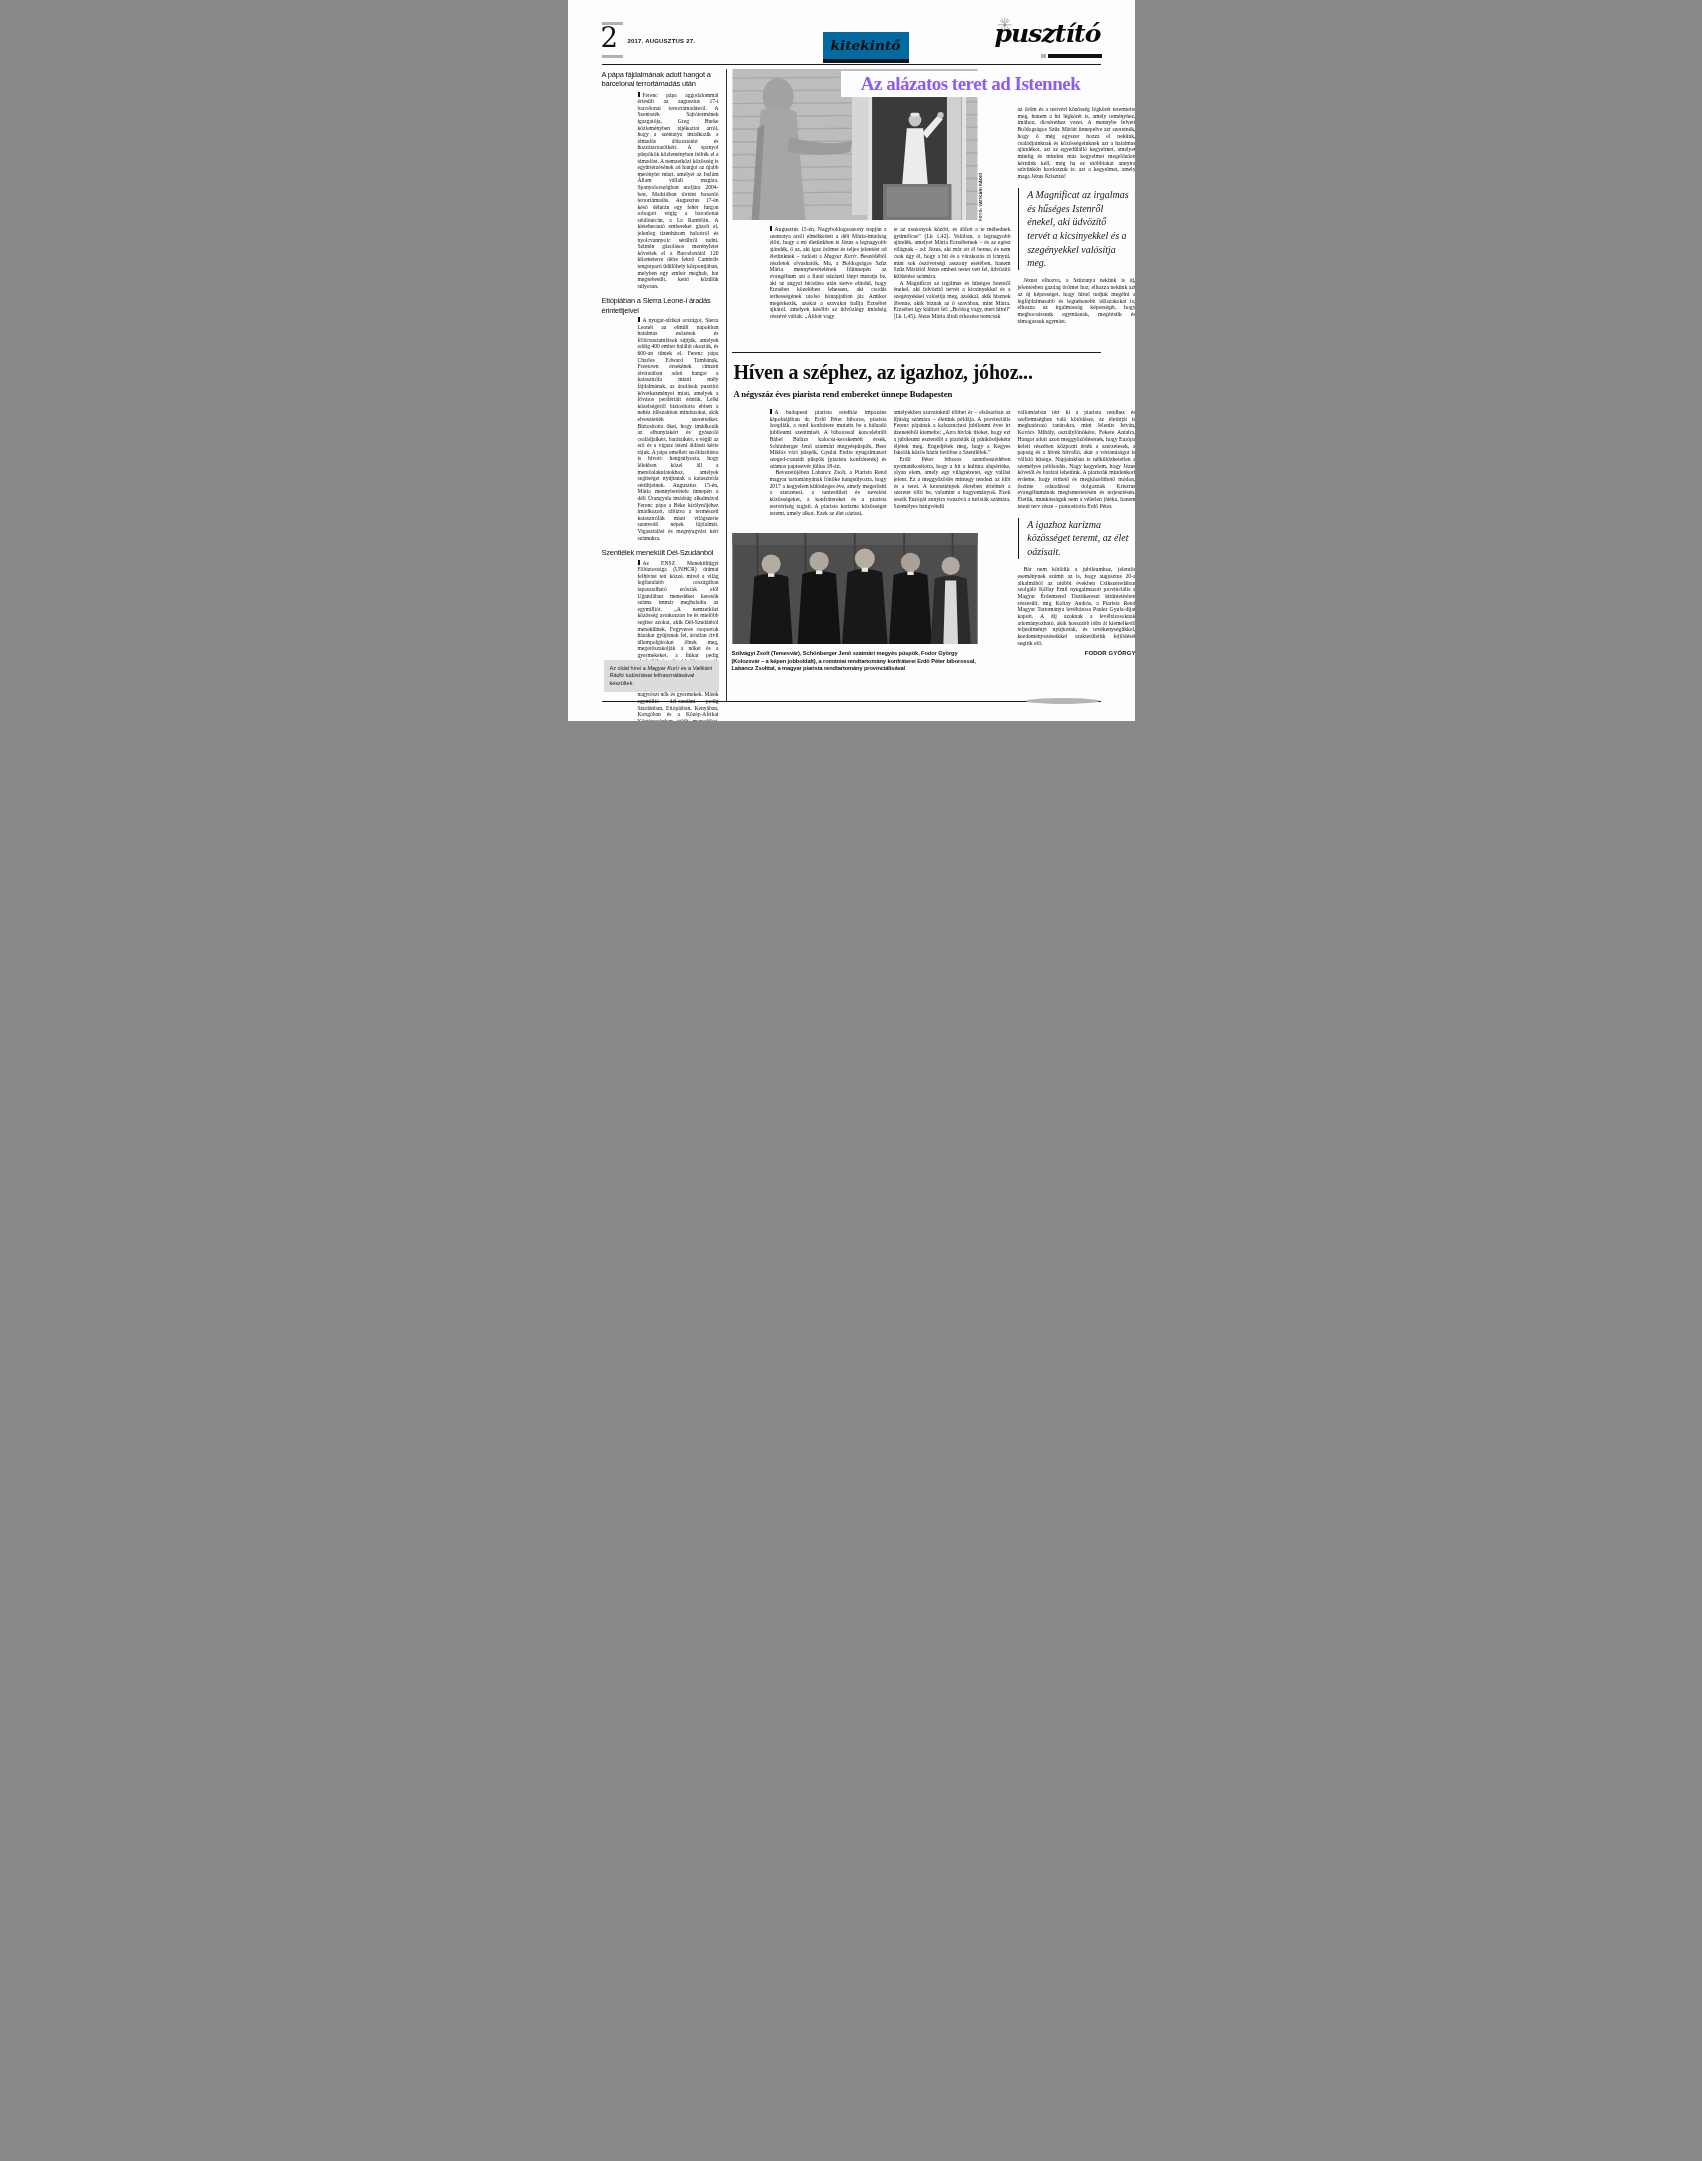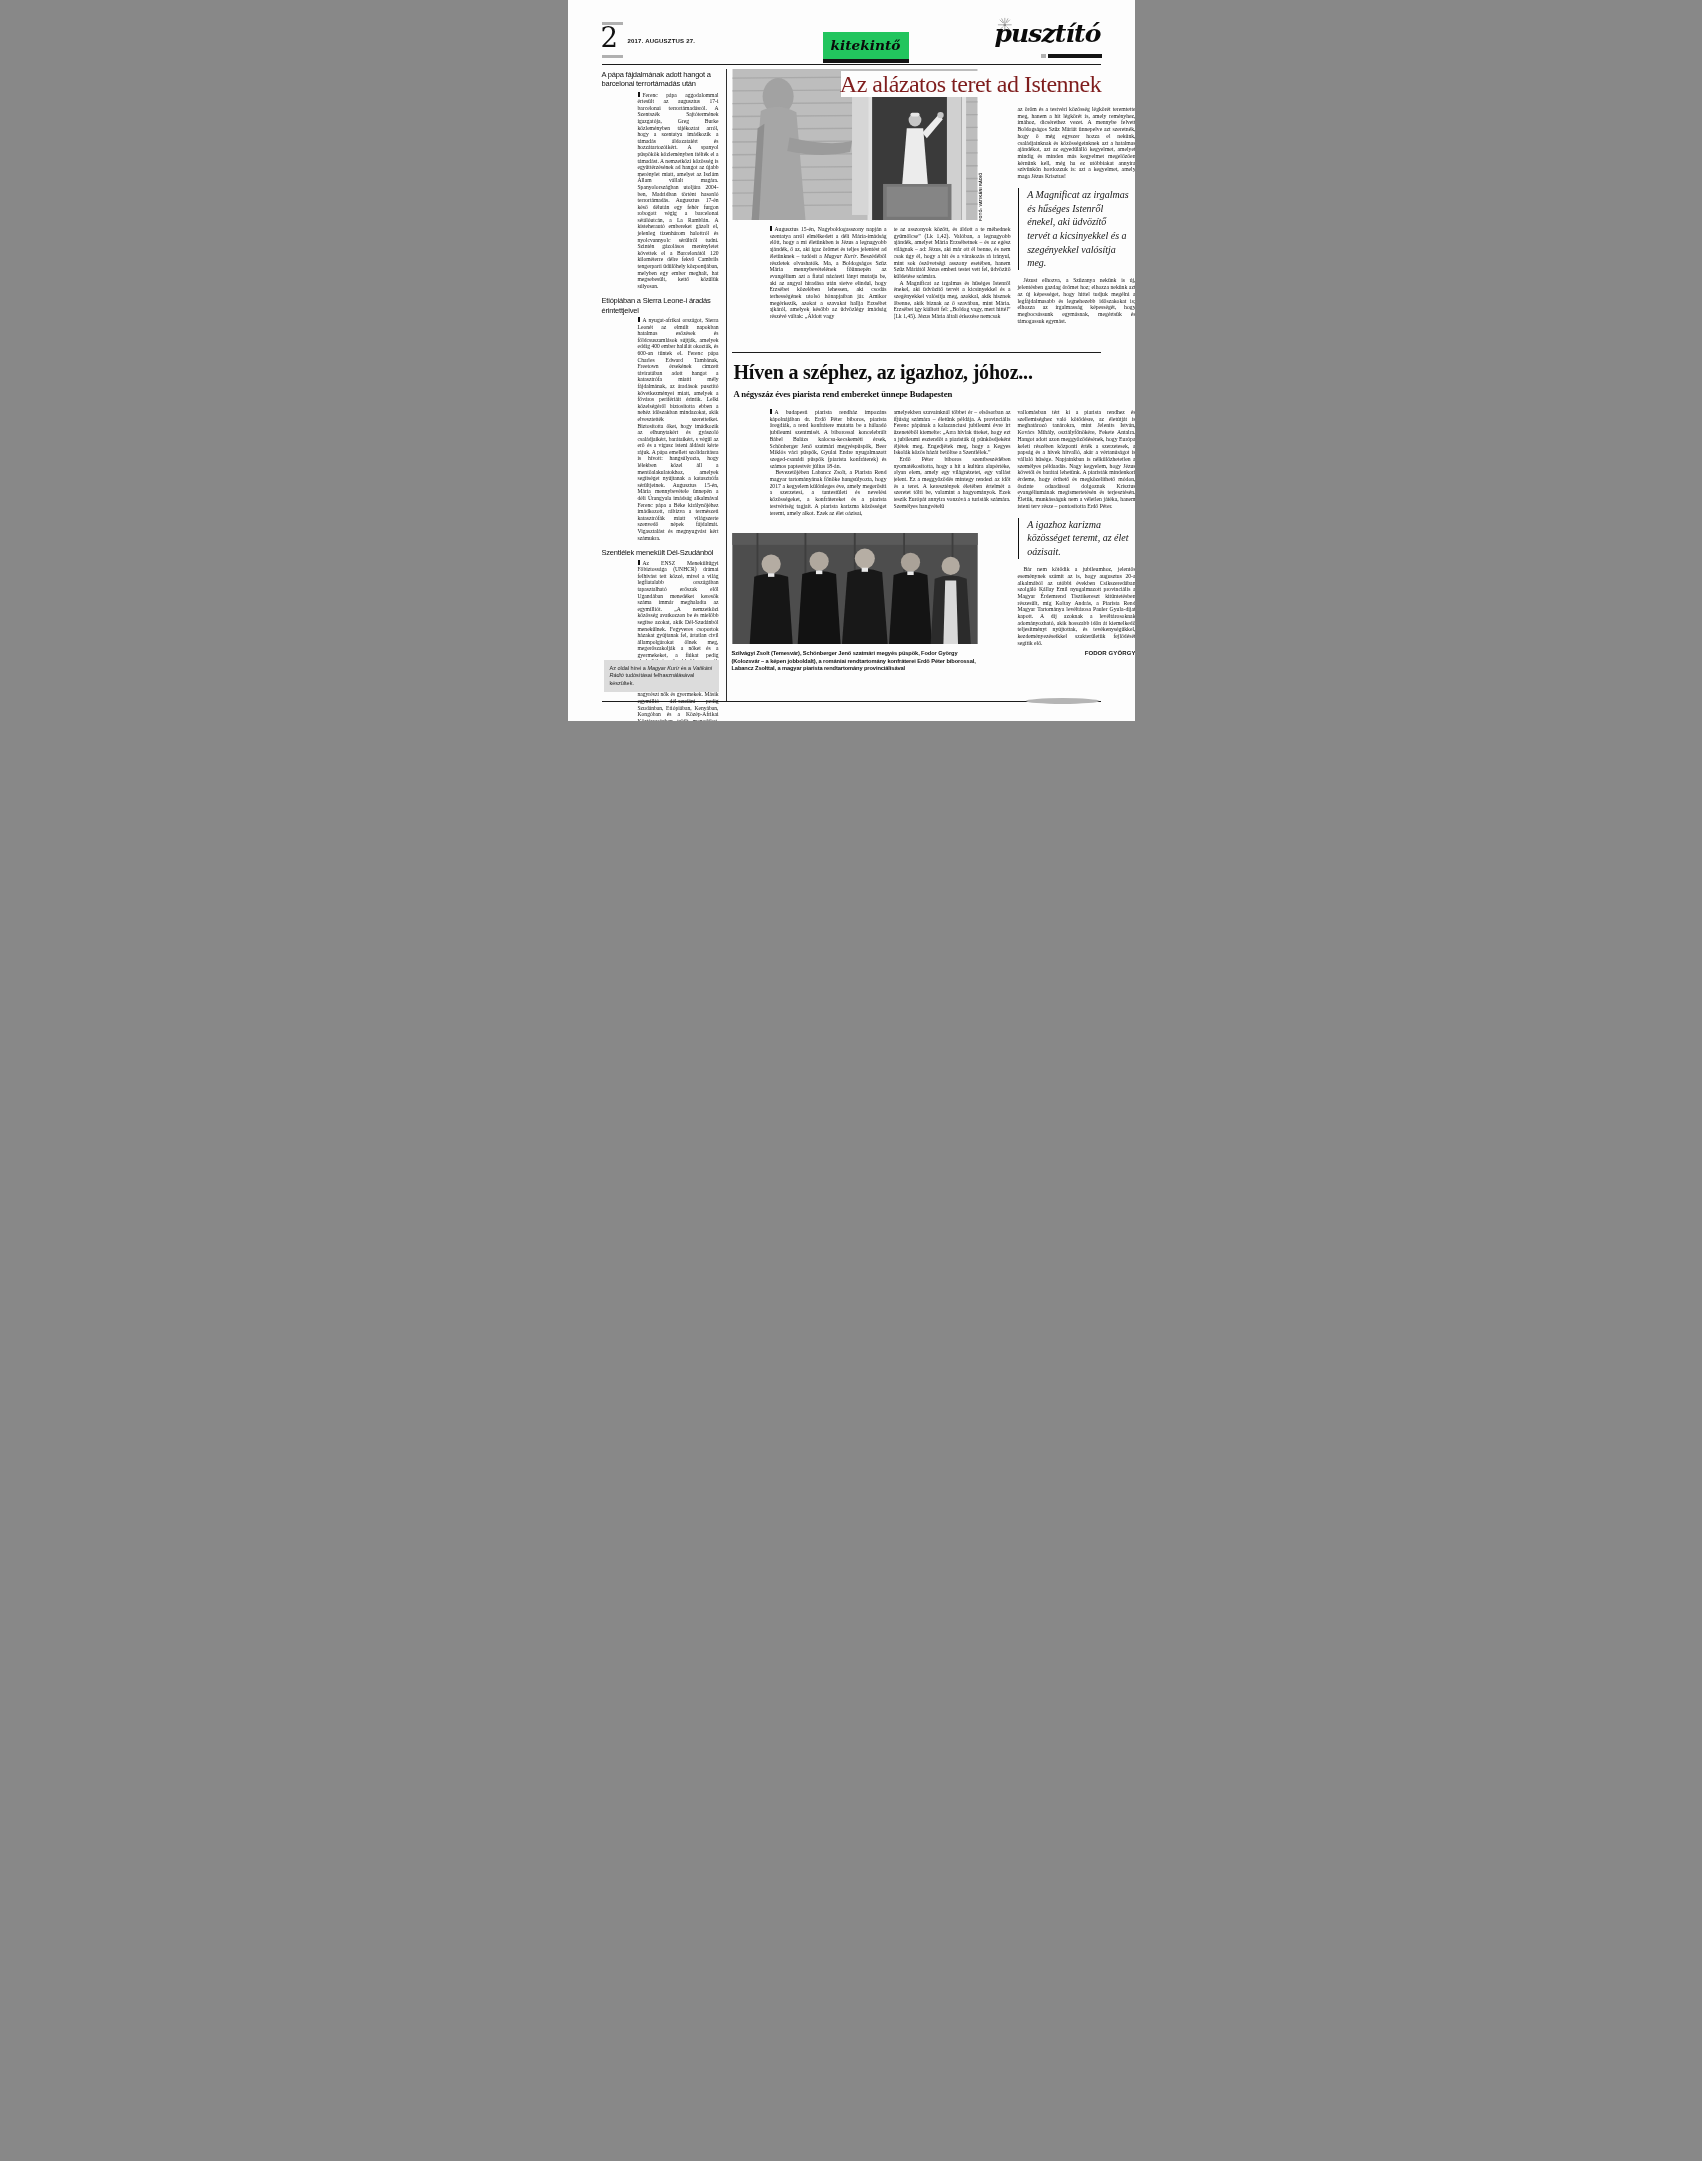--- a/index.html
+++ b/index.html
@@ -13,22 +13,22 @@
   .lead-marker{display:inline-block;width:2.7px;height:5px;background:#111;margin-right:2.3px;}
   .sans-head{font-family:"Liberation Sans",sans-serif;font-weight:normal;font-size:7.5px;
              line-height:9.2px;letter-spacing:-0.2px;color:#111;}
   .col{overflow:hidden;}
   .pullquote{font-style:italic;font-size:10px;line-height:13.7px;border-left:1.8px solid #111;
              padding-left:7.8px;color:#161616;text-align:left;hyphens:none;text-indent:0;}
   .rule-h{background:#1c1c1c;height:0.9px;}
   .rule-v{background:#2e2e2e;width:0.9px;}
   .caption{font-family:"Liberation Sans",sans-serif;font-weight:bold;font-size:5.7px;
            line-height:7.5px;letter-spacing:-0.1px;color:#111;}
-  .headline-main{font-weight:normal;font-size:24px;letter-spacing:-0.5px;white-space:nowrap;
-                 font-family:"Liberation Serif",serif;color:#7f1d1d;}
+  .headline-main{font-weight:bold;font-size:19px;letter-spacing:-0.5px;white-space:nowrap;
+                 font-family:"Liberation Serif",serif;color:#8b5cf6;}
   .headline-two{font-weight:bold;font-size:20px;letter-spacing:-0.2px;white-space:nowrap;color:#0d0d0d;}
   .subtitle-two{font-weight:bold;font-size:8.7px;letter-spacing:-0.1px;white-space:nowrap;color:#0d0d0d;}
   .masthead{font-family:"DejaVu Serif",serif;font-style:italic;font-weight:bold;font-size:25px;
             letter-spacing:-0.9px;color:#0a0a0a;}
   .section-badge{font-family:"DejaVu Serif",serif;font-style:italic;font-weight:bold;font-size:13.7px;color:#0a0a0a;}
   .page-num{font-family:"DejaVu Serif",serif;font-size:27.5px;line-height:29px;color:#111;}
   .date-label{font-family:"Liberation Sans",sans-serif;font-weight:bold;font-size:6px;
               letter-spacing:0.2px;color:#111;}
   .photo-credit{font-family:"Liberation Sans",sans-serif;font-weight:bold;font-size:3.9px;
                 letter-spacing:0.2px;color:#222;writing-mode:vertical-rl;transform:rotate(180deg);}
@@ -43,21 +43,21 @@
 </head>
 <body>
 
 <div class="page">
 
   <div class="abs gray-bar" style="left:34px;top:21.5px;width:21px;height:3.2px;"></div>
   <div class="abs page-num" style="left:33px;top:23px;">2</div>
   <div class="abs gray-bar" style="left:34px;top:55px;width:21px;height:3.2px;"></div>
   <div class="abs date-label" style="left:60px;top:38px;">2017. AUGUSZTUS 27.</div>
 
-  <div class="abs" style="left:255px;top:32px;width:86px;height:26.5px;background:#22c55e;text-align:center;">
+  <div class="abs" style="left:255px;top:32px;width:86px;height:26.5px;background:#0369a1;text-align:center;">
     <span class="section-badge" style="line-height:26.5px;">kitekintő</span>
   </div>
   <div class="abs black-bar" style="left:255px;top:59px;width:86px;height:4.1px;"></div>
 
   <span class="abs" style="left:429px;top:16.5px;">
     <svg width="15.6" height="15.6" viewBox="0 0 34 34">
       <g stroke="#8f8f8f" stroke-width="1.6">
         <line x1="17" y1="2" x2="17" y2="13"></line>
           <line x1="17" y1="21" x2="17" y2="32"></line>
         <line x1="2" y1="17" x2="13" y2="17"></line>

